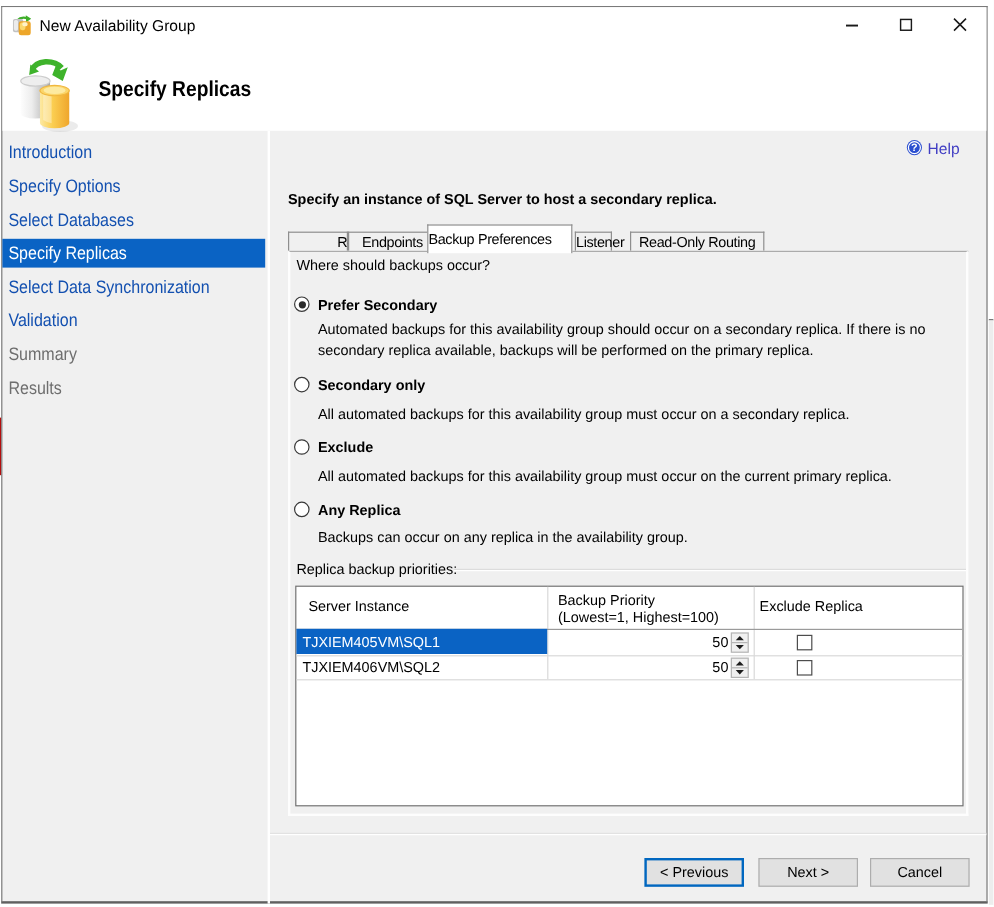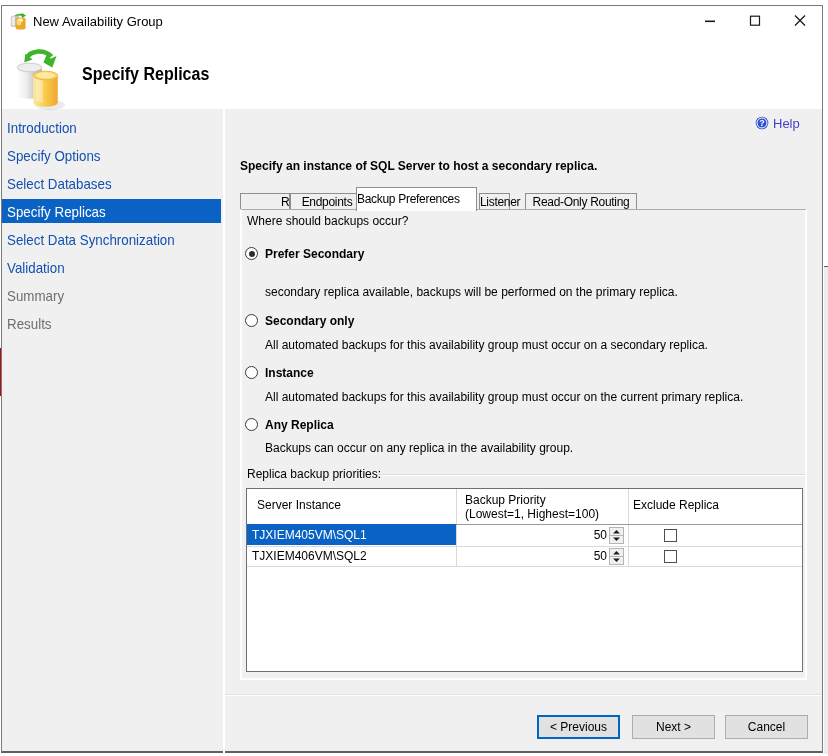--- a/index.html
+++ b/index.html
@@ -122,28 +122,29 @@
     <div class="tab" style="left:288px;width:74px;">Endpoints</div>
     <div class="tabactive">Backup Preferences</div>
     <div class="tab" style="left:477px;width:31px;">Listener</div>
     <div class="tab" style="left:523px;width:112px;">Read-Only Routing</div>
     <div class="panel"></div>
 
     <div class="txt" style="left:245px;top:208px;">Where should backups occur?</div>
 
     <div class="radio on" style="left:243px;top:241px;"></div>
     <div class="txt b" style="left:263px;top:241px;">Prefer Secondary</div>
+    <div class="txt" style="left:263px;top:261px;">Automated backups for this availability group should occur on a secondary replica. If there is no</div>
     <div class="txt" style="left:263px;top:279px;">secondary replica available, backups will be performed on the primary replica.</div>
 
     <div class="radio" style="left:243px;top:308px;"></div>
     <div class="txt b" style="left:263px;top:308px;">Secondary only</div>
     <div class="txt" style="left:263px;top:332px;">All automated backups for this availability group must occur on a secondary replica.</div>
 
     <div class="radio" style="left:243px;top:360px;"></div>
-    <div class="txt b" style="left:263px;top:360px;">Instance</div>
+    <div class="txt b" style="left:263px;top:360px;">Exclude</div>
     <div class="txt" style="left:263px;top:384px;">All automated backups for this availability group must occur on the current primary replica.</div>
 
     <div class="radio" style="left:243px;top:412px;"></div>
     <div class="txt b" style="left:263px;top:412px;">Any Replica</div>
     <div class="txt" style="left:263px;top:435px;">Backups can occur on any replica in the availability group.</div>
 
     <div class="txt" style="left:245px;top:461px;">Replica backup priorities:</div>
     <div class="gline" style="left:376px;top:468px;width:427px;"></div>
 
     <div class="tbl">

